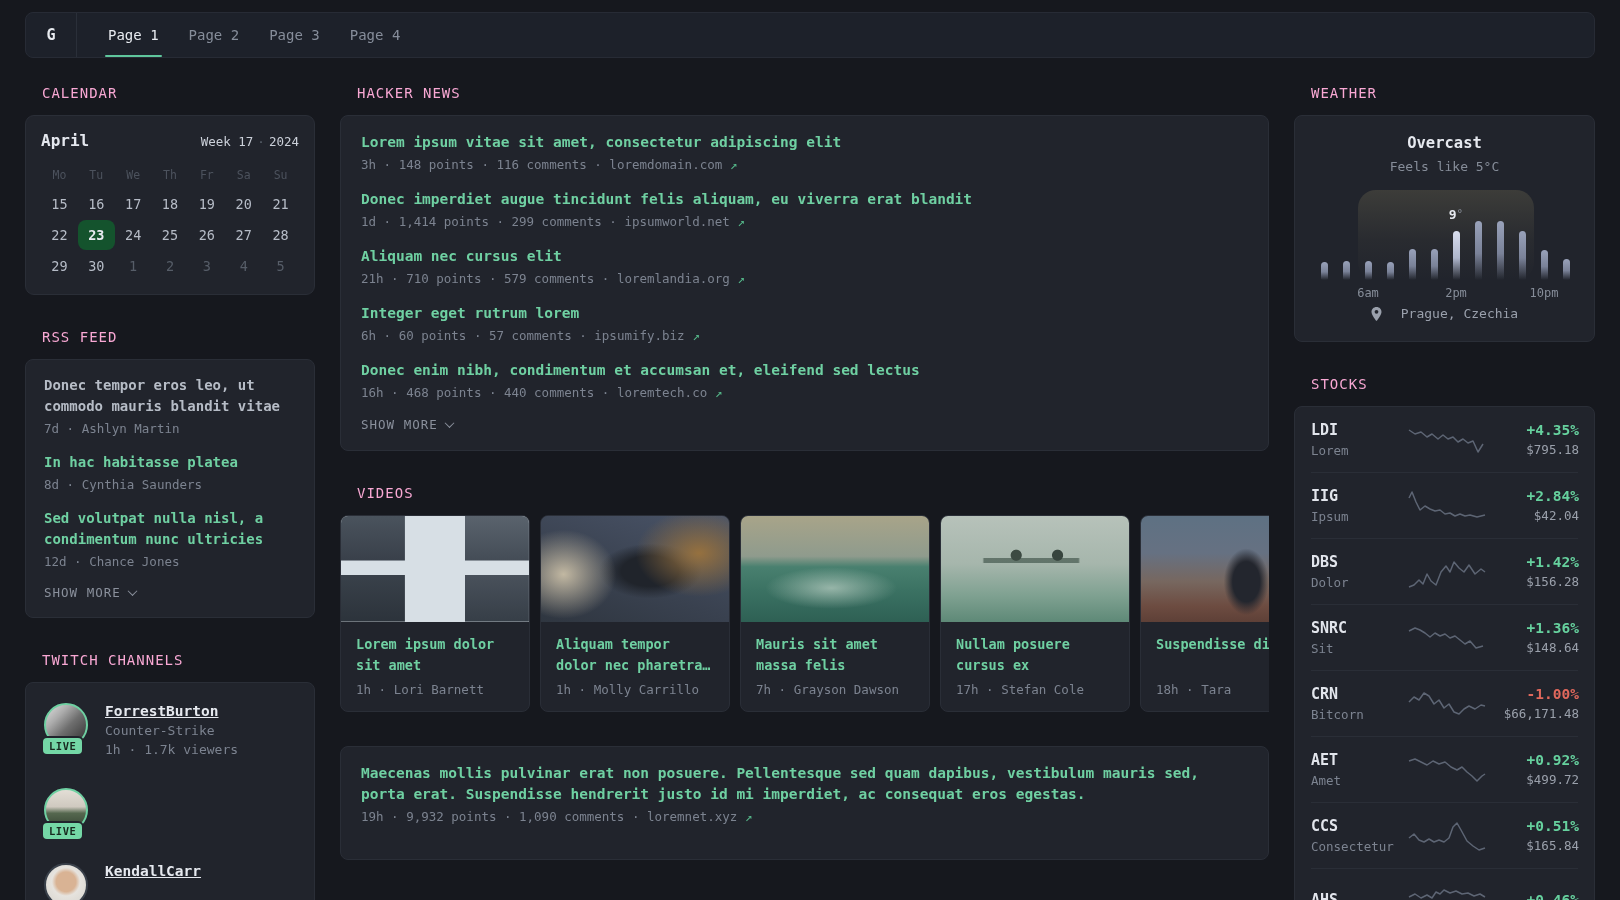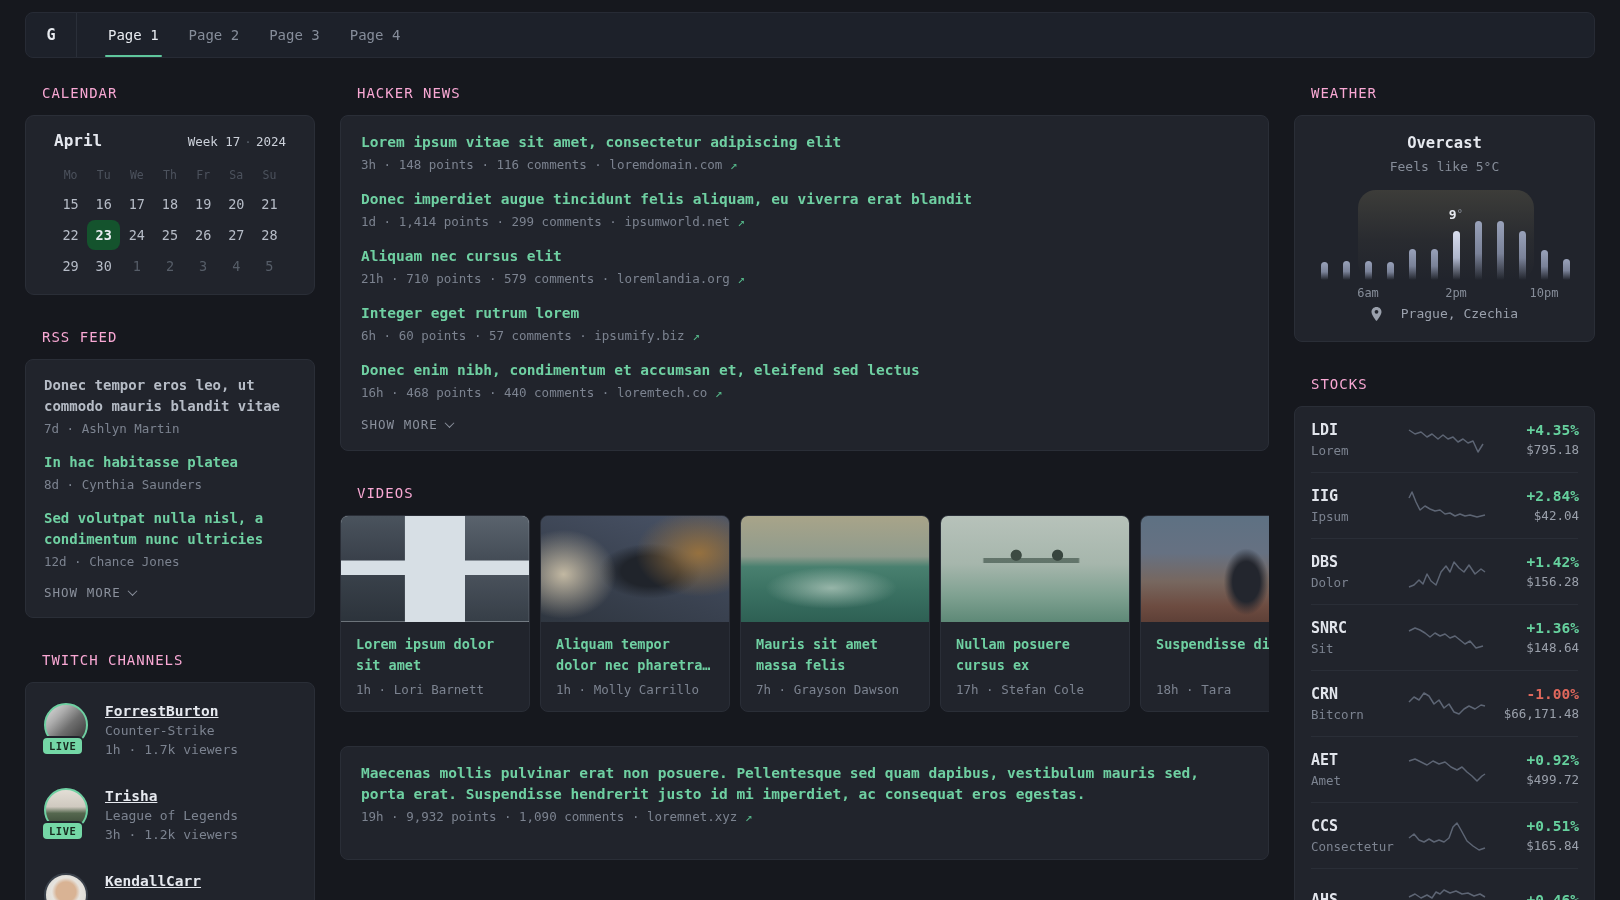--- a/index.html
+++ b/index.html
@@ -41,21 +41,21 @@
   .widget { margin-bottom:34px; }
   .widget-label {
     font-size:14px; color:#f9a8d4; letter-spacing:1px;
     margin:0 0 14px 17px; white-space:nowrap;
   }
   .card {
     background:#21242c; border:1px solid #2a2e37; border-radius:8px;
   }
 
   
-  .cal-card { padding:15px 28px 13px;border-radius:9px; }
+  .cal-card { padding:15px 15px 13px;border-radius:9px; }
   .cal-head { display:flex; justify-content:space-between; align-items:baseline; }
   .cal-month { color:#e4e7ee; font-size:16px; font-weight:bold; }
   .cal-week { font-size:12.5px; color:#ccd1da; }
   .cal-week .sep { color:#59606b; margin:0 4px; }
   .cal-grid {
     display:grid; grid-template-columns:repeat(7,1fr);
     margin-top:12px; text-align:center; row-gap:1px;
   }
   .cal-wd { color:#4c525d; font-size:11.5px; padding:6px 0; }
   .cal-day {
@@ -277,25 +277,20 @@
               <div class="tw-name">ForrestBurton</div>
               <div class="tw-sub">Counter-Strike</div>
               <div class="tw-sub">1h · 1.7k viewers</div>
             </div>
           </div>
             <div class="tw-row live">
             <div class="tw-avatar-wrap">
               <div class="tw-avatar" style="background:linear-gradient(180deg,#e3ded6 0%,#cfc9bf 42%,#55684f 58%,#323f30 100%)"></div>
               <div class="live-badge">LIVE</div>
             </div>
-            <div>
-              <div class="tw-name">Trisha</div>
-              <div class="tw-sub">League of Legends</div>
-              <div class="tw-sub">3h · 1.2k viewers</div>
-            </div>
           </div>
             <div class="tw-row">
             <div class="tw-avatar-wrap">
               <div class="tw-avatar" style="background:radial-gradient(circle at 50% 42%,#d9b394 0%,#d9b394 32%,#e6e3de 46%,#d5d2cb 100%)"></div>
 
             </div>
             <div>
               <div class="tw-name">KendallCarr</div>
               <div class="tw-sub"></div>
               <div class="tw-sub"></div>

